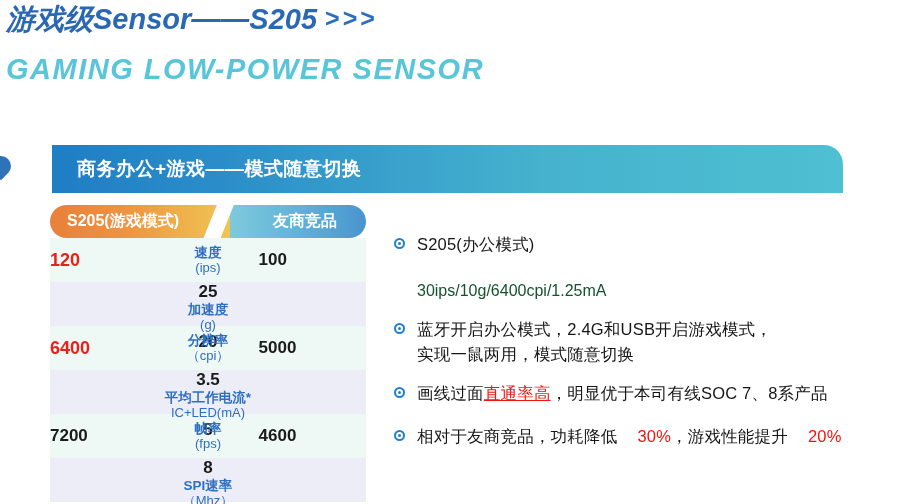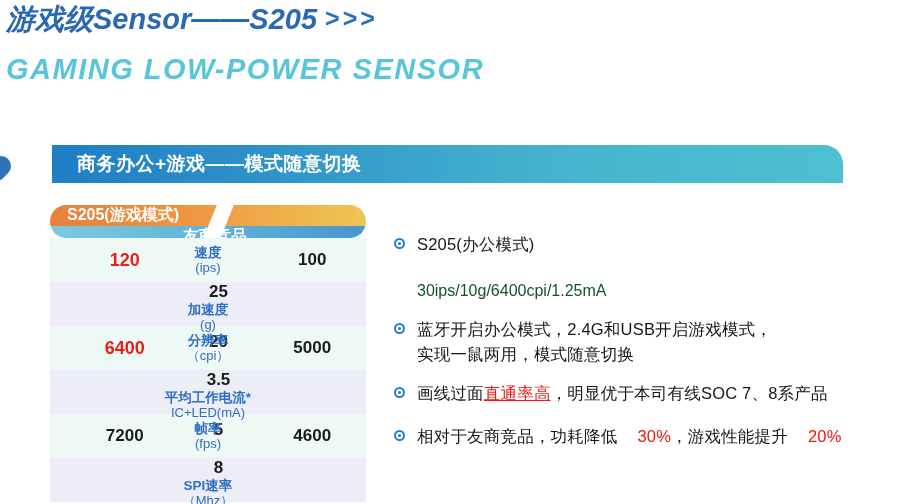--- a/index.html
+++ b/index.html
@@ -63,21 +63,21 @@
     border-radius: 50% 50% 50% 0;
     transform: rotate(-45deg);
   }
 
   
   #section-banner {
     position: absolute;
     left: 52px;
     top: 145px;
     width: 791px;
-    height: 38px;
+    height: 48px;
     background: linear-gradient(to right, #1f7ec4 0%, #2b8ec9 22%, #46b2ce 62%, #4ec0d2 100%);
     border-top-right-radius: 19px;
     display: flex;
     align-items: center;
   }
   #section-banner-title {
     color: #ffffff;
     font-size: 19px;
     font-weight: 700;
     padding-left: 25px;
@@ -91,21 +91,20 @@
     left: 50px;
     top: 205px;
     width: 316px;
   }
   #table-header {
     position: relative;
     height: 33px;
     display: flex;
     border-radius: 17px;
     overflow: hidden;
-    flex-direction: column;
   }
   #header-left-pill {
     flex: 0 0 57%;
     background: linear-gradient(to right, #e8803a 0%, #ef9340 42%, #efb14b 75%, #eec654 100%);
     display: flex;
     align-items: center;
     justify-content: flex-start;
     padding-left: 17px;
     box-sizing: border-box;
   }
@@ -141,25 +140,23 @@
     align-items: center;
     height: 44px;
     box-sizing: border-box;
   }
   .row-even { background: #eef8f4; }
   .row-odd  { background: #ecedf6; flex-direction: column; }
 
   .cell-own,
   .cell-rival {
     flex: 0 0 34%;
-    text-align: center;
     font-size: 17px;
     color: #1b1b1b;
     font-weight: 600;
-    padding-left: 21px;
   }
   .cell-own.highlight {
     color: #e8201a;
     font-weight: 700;
     font-size: 18px;
   }
   .cell-metric {
     flex: 1 1 auto;
     text-align: center;
     color: #2f6fc4;

